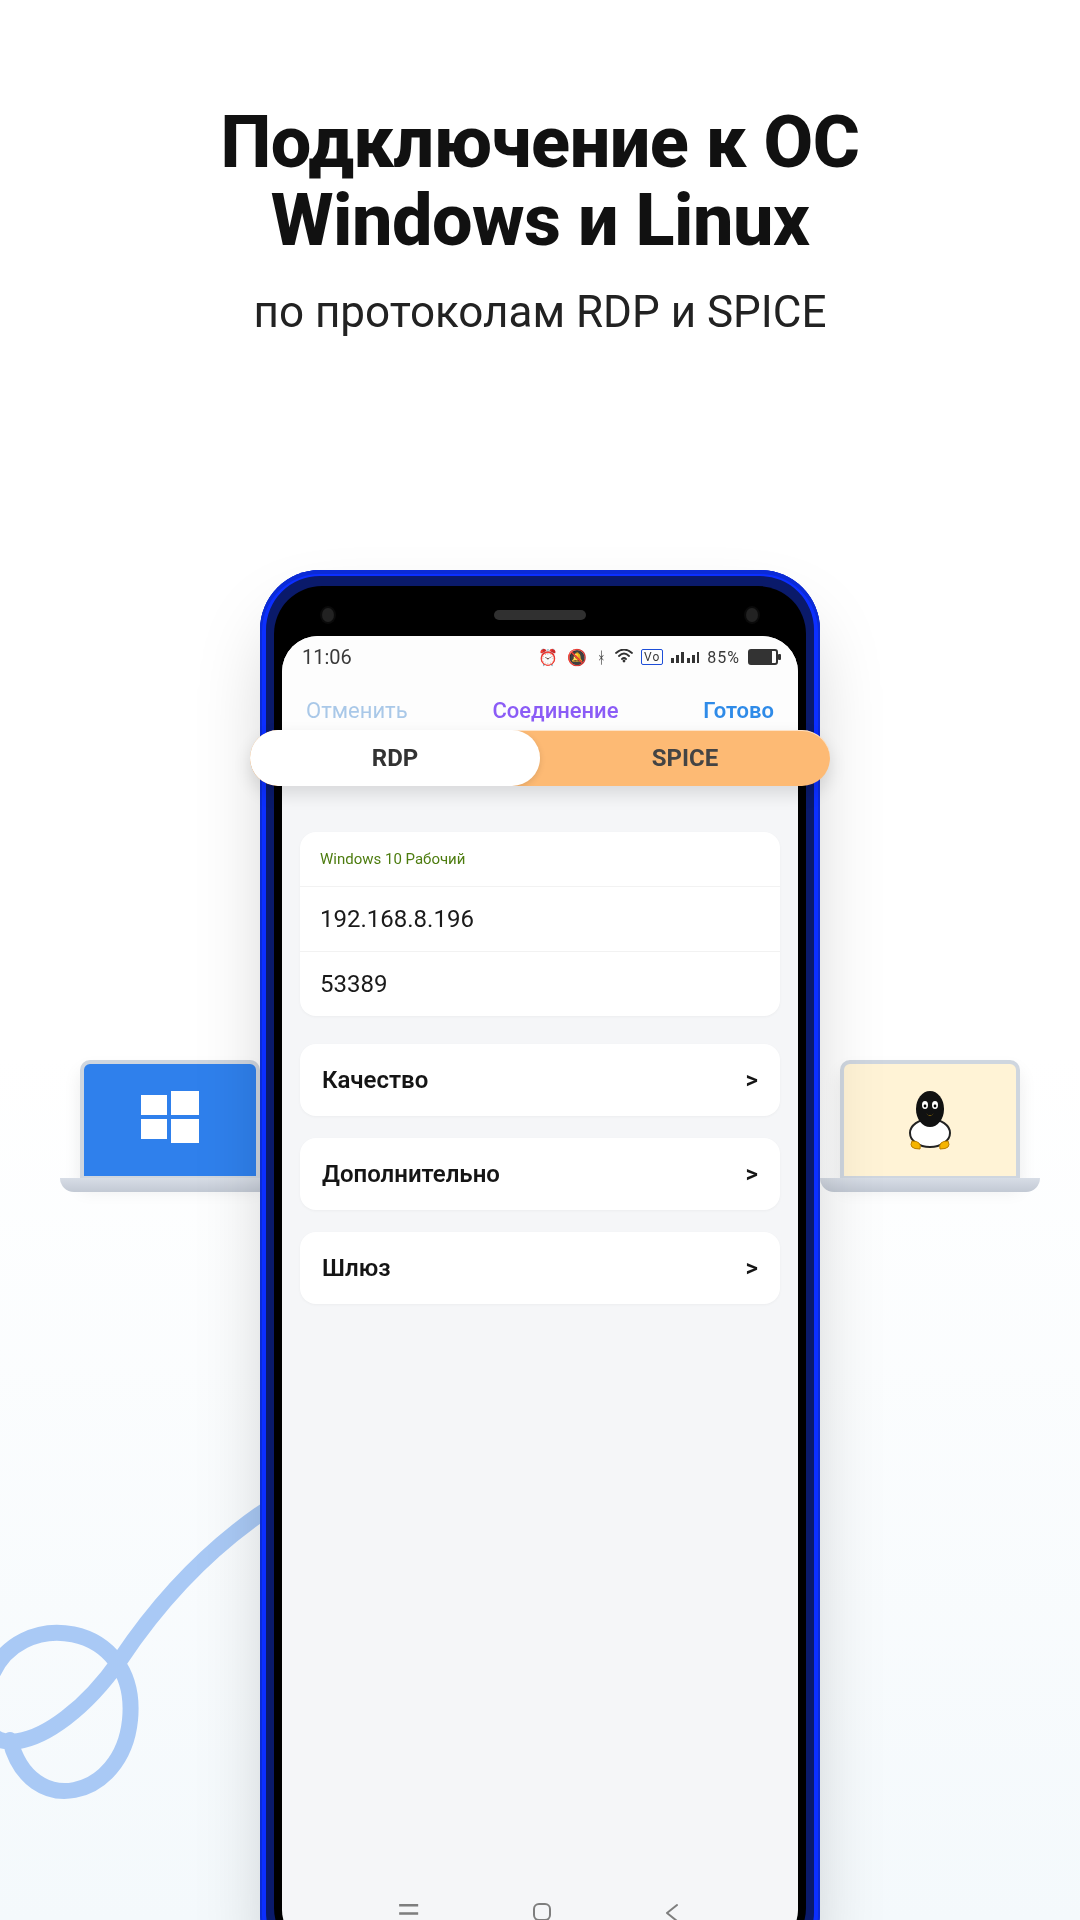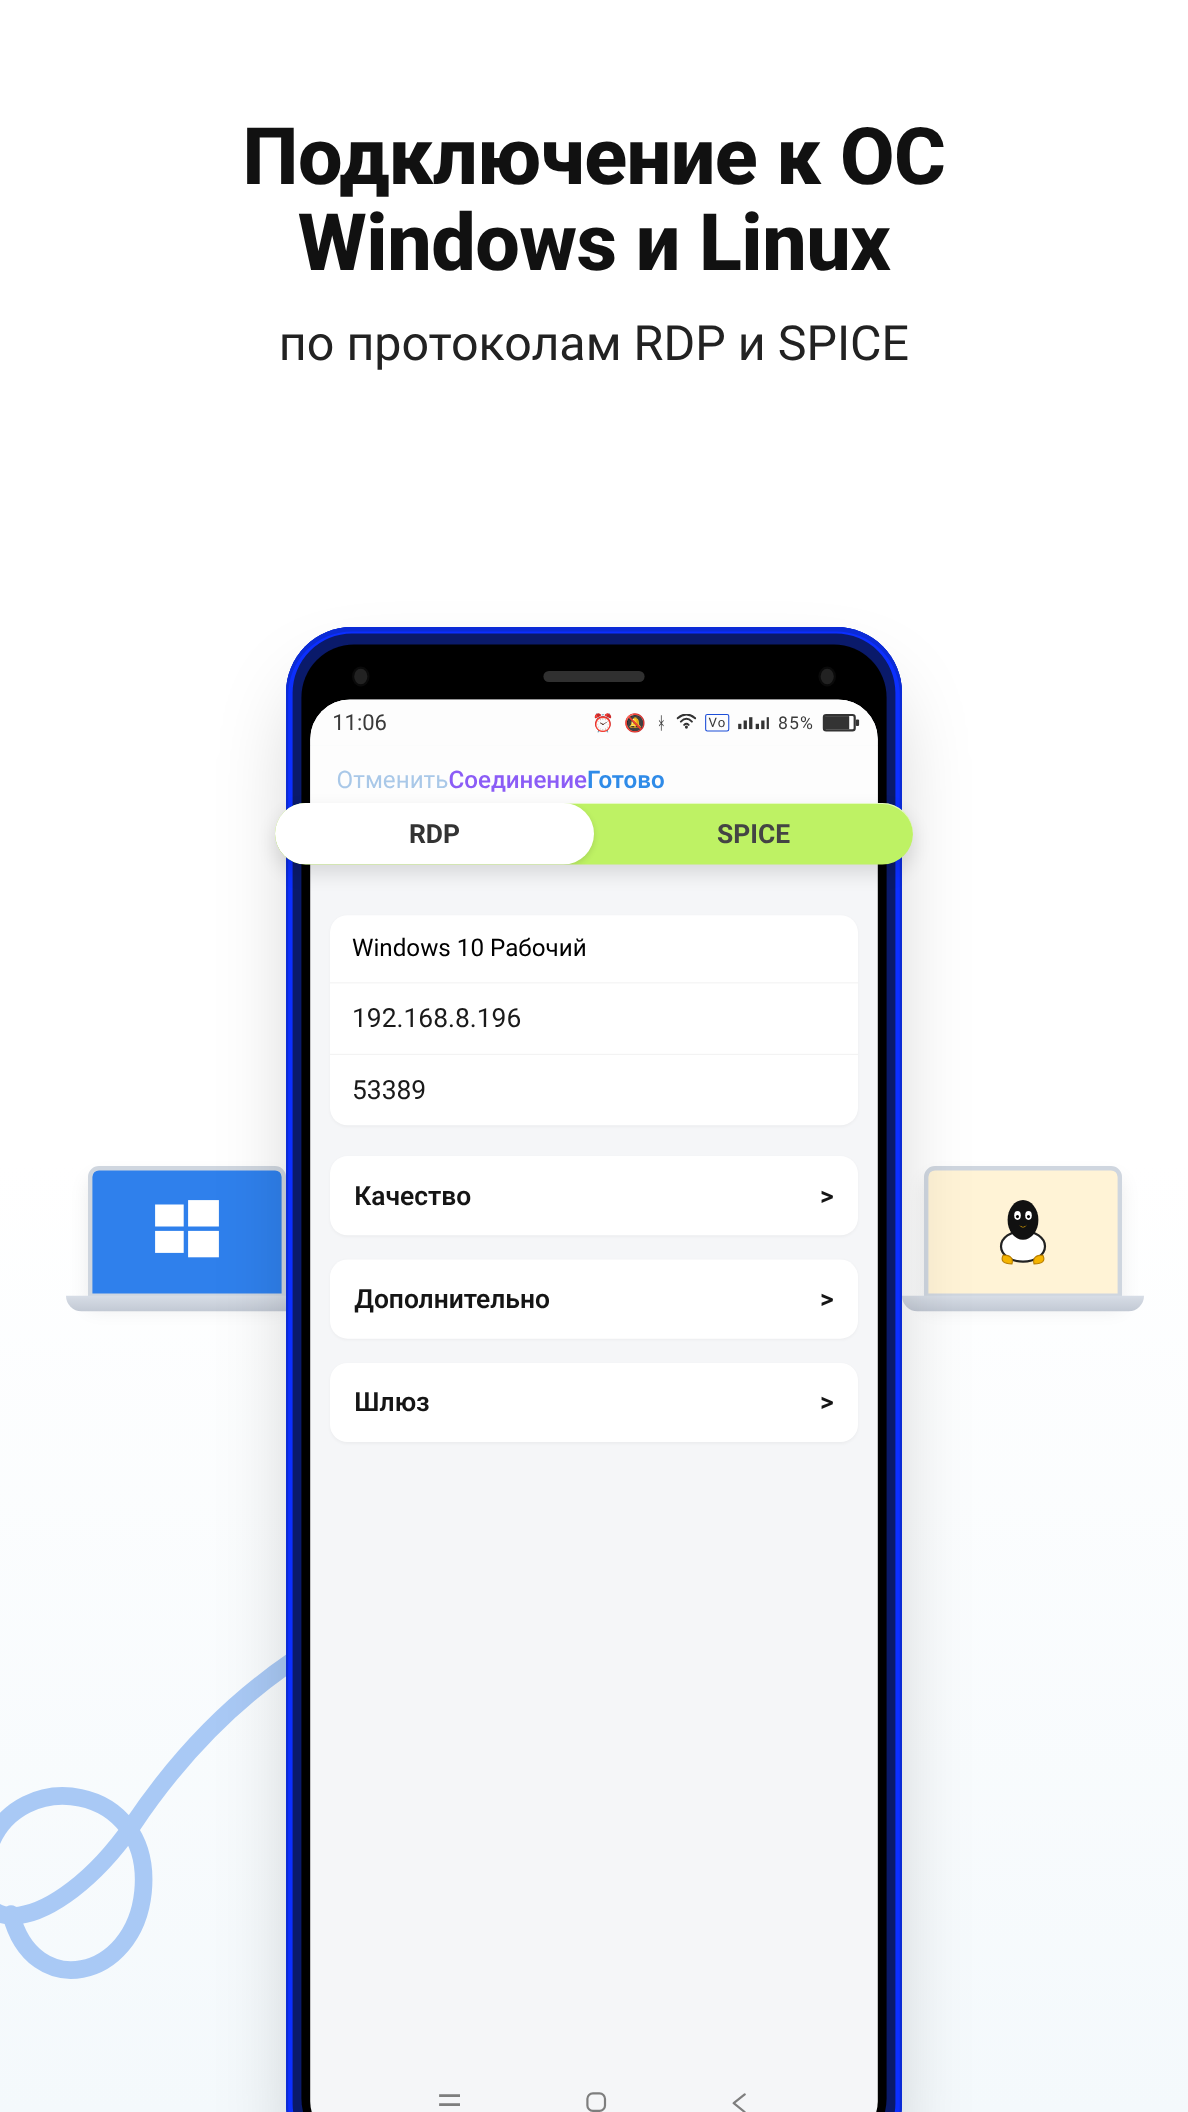--- a/index.html
+++ b/index.html
@@ -93,38 +93,38 @@
   .battbox { display:inline-block; width:30px; height:16px; border:2px solid #333; border-radius:3px; position:relative; }
   .battbox::after { content:""; position:absolute; right:-5px; top:3px; width:3px; height:6px; background:#333; border-radius:1px; }
   .battbox i { display:block; width:85%; height:100%; background:#333; }
 
   
   .navheader {
     height: 68px;
     background: #fdfdfd;
     display: flex;
     align-items: center;
-    justify-content: flex-start;
+    justify-content: space-between;
     padding: 0 24px;
-    border-bottom: 5px solid #000000;
+    border-bottom: 3px solid #000000;
   }
   .navheader .cancel { color: #a9c8e8; font-size: 22px; }
   .navheader .title  { color: #8b5cf6; font-size: 22px; font-weight: 500; }
   .navheader .done   { color: #2f8be8; font-size: 22px; font-weight: 600; }
 
   
   .segwrap {
     position: absolute;
     top: 730px;
     left: 50%;
     transform: translateX(-50%);
     width: 580px;
     height: 56px;
     border-radius: 28px;
-    background: #bef264;
+    background: #fdba74;
     box-shadow: 0 8px 18px rgba(0,0,0,0.12), 0 1px 0 rgba(255,255,255,0.6) inset;
     display: flex;
     overflow: hidden;
     z-index: 50;
   }
   .segwrap .seg {
     flex: 1;
     display: flex;
     align-items: center;
     justify-content: center;
@@ -317,21 +317,21 @@
 
       <div class="navheader">
         <span class="cancel">Отменить</span>
         <span class="title">Соединение</span>
         <span class="done">Готово</span>
       </div>
 
       <div class="content">
 
         <div class="card">
-          <div class="row" style="color:#000000;font-size:22px;">Windows 10 Рабочий</div>
+          <div class="row" style="color:#4d7c0f;font-size:15px;">Windows 10 Рабочий</div>
           <div class="row">192.168.8.196</div>
           <div class="row">53389</div>
         </div>
 
 
         <div class="linkcard">
           <span>Качество</span>
           <span class="chev">&gt;</span>
         </div>
         <div class="linkcard">

